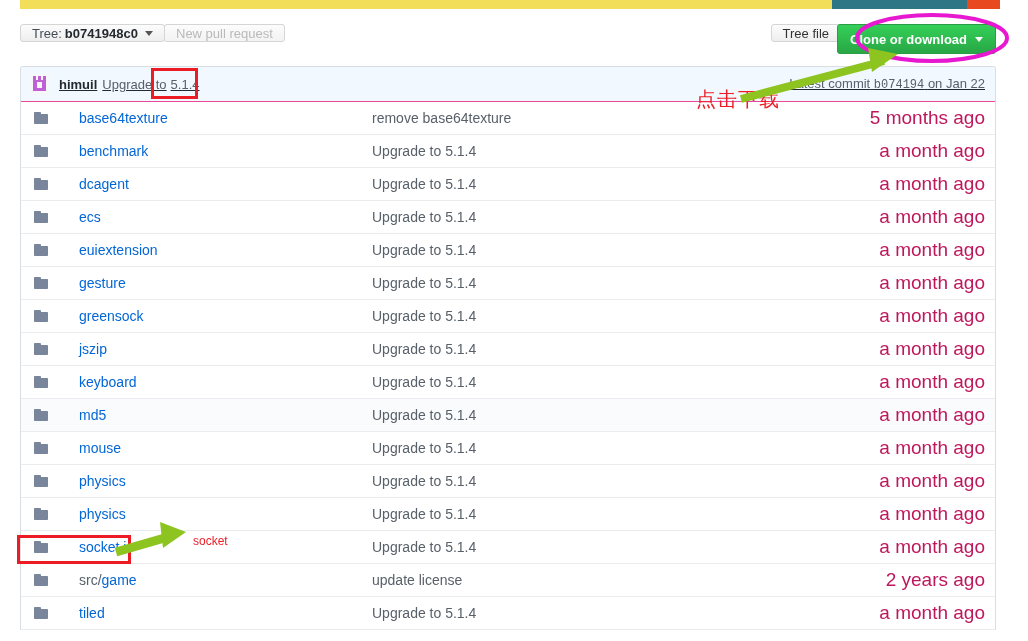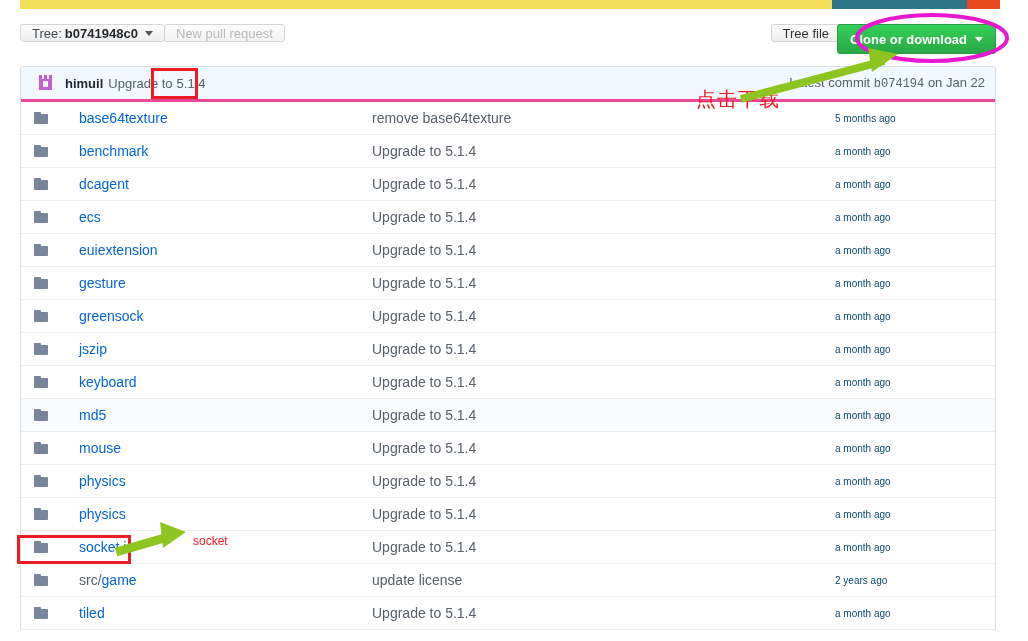--- a/index.html
+++ b/index.html
@@ -113,26 +113,27 @@
     border: 1px solid #d8dee2;
     border-radius: 3px 3px 0 0;
     border-bottom: none;
     box-sizing: border-box;
     background: #ffffff;
     overflow: hidden;
   }
   #commit-header {
     height: 35px;
     background: #f1f8ff;
-    border-bottom: 3px solid #ec4899;
+    border-bottom: 1px solid #ec4899;
     display: flex;
     align-items: center;
-    padding: 0 10px 0 15px;
+    padding: 0 10px 0 9px;
     box-sizing: border-box;
     position: relative;
+    text-decoration: underline;
   }
   #avatar {
     width: 20px; height: 20px;
     border-radius: 3px;
     background: #f6f7f9;
     margin-right: 9px;
     flex: none;
     position: relative;
   }
   #avatar svg { display: block; }
@@ -193,22 +194,23 @@
   .cell-msg {
     flex: 1;
     color: #586069;
     font-size: 14px;
     overflow: hidden;
     white-space: nowrap;
   }
   .cell-age {
     width: 150px;
     flex: none;
-    color: #0c4a6e;
-    font-size: 10px;
+    text-align: right;
+    color: #be185d;
+    font-size: 19px;
     white-space: nowrap;
   }
 
   
   #annotations {
     position: absolute;
     left: 0; top: 0;
     width: 1028px; height: 641px;
     pointer-events: none;
   }

